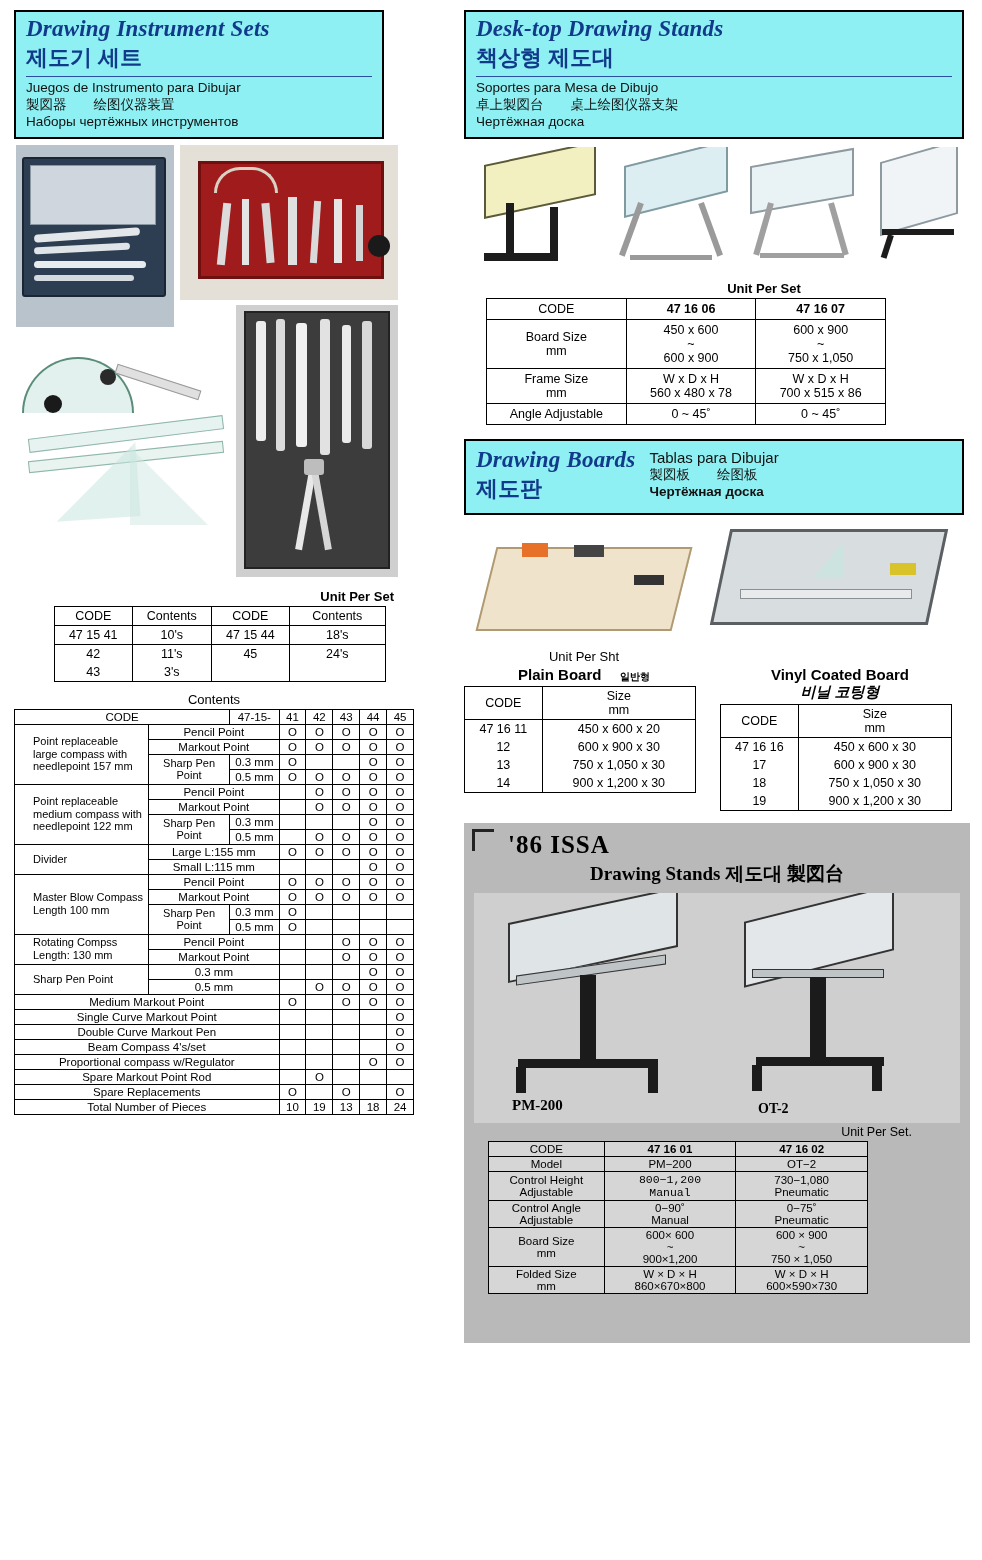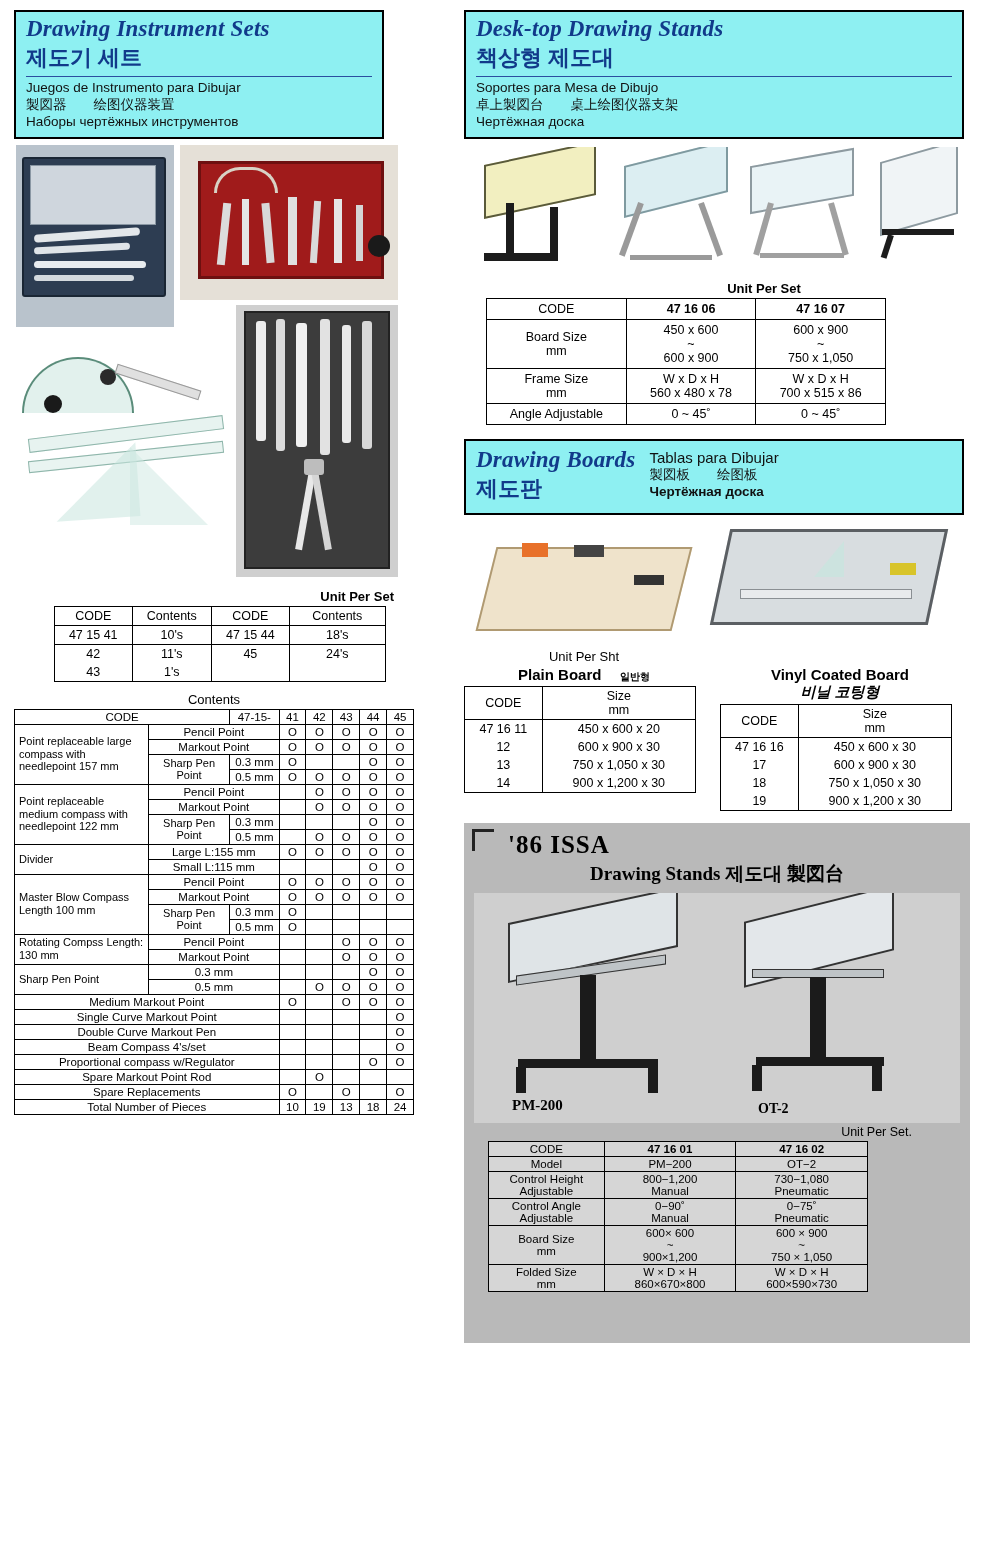--- a/index.html
+++ b/index.html
@@ -59,21 +59,21 @@
   .code { font-weight: bold; }
   .unit-label { text-align:center; font-size:13px; margin: 4px 0 2px 0; }
 
   
   .contents-tbl td {
     border: 1px solid #000;
     font-size: 11.5px;
     padding: 1px 3px;
     text-align:center;
   }
-  .contents-tbl td.lbl { text-align:left; padding-left:4px; }
+  .contents-tbl td.lbl { text-align:left; padding-left:18px; }
   .contents-tbl td.lbl-c { text-align:center; }
   .mark { font-size: 12px; }
 
   
   .ds-tbl td { border:1px solid #000; font-size:12.5px; padding:3px 6px; text-align:center; }
 
   
   .issa {
     border: 0;
     background: #b9b9b9;
@@ -187,21 +187,21 @@
       <td>18's</td>
     </tr>
     <tr>
       <td class="code" style="border-top:none;border-bottom:none;">42</td>
       <td style="border-top:none;border-bottom:none;">11's</td>
       <td class="code" style="border-top:none;border-bottom:none;">45</td>
       <td style="border-top:none;border-bottom:none;">24's</td>
     </tr>
     <tr>
       <td class="code" style="border-top:none;">43</td>
-      <td style="border-top:none;">1's</td>
+      <td style="border-top:none;">3's</td>
       <td style="border-top:none;"></td>
       <td style="border-top:none;"></td>
     </tr>
   </tbody>
     </table>
 
   <div class="unit-label" style="margin-top:10px; width:400px;">Contents</div>
 
   <table class="contents-tbl" id="contents-table" style="width:400px;">
       <tbody>
@@ -641,21 +641,21 @@
             <td class="h" style="width:132px; white-space:pre-line;">47 16 02</td>
           </tr>
           <tr>
             <td style="width:116px; white-space:pre-line;">Model</td>
             <td style="width:132px; white-space:pre-line;">PM−200</td>
             <td style="width:132px; white-space:pre-line;">OT−2</td>
           </tr>
           <tr>
             <td style="width:116px; white-space:pre-line;">Control Height
 Adjustable</td>
-            <td style="width:132px; white-space:pre-line;">800−1,200
+            <td style="width:132px; white-space:pre-line;font-family:Liberation Mono, monospace;">800−1,200
 Manual</td>
             <td style="width:132px; white-space:pre-line;">730−1,080
 Pneumatic</td>
           </tr>
           <tr>
             <td style="width:116px; white-space:pre-line;">Control Angle
 Adjustable</td>
             <td style="width:132px; white-space:pre-line;">0−90˚
 Manual</td>
             <td style="width:132px; white-space:pre-line;">0−75˚

